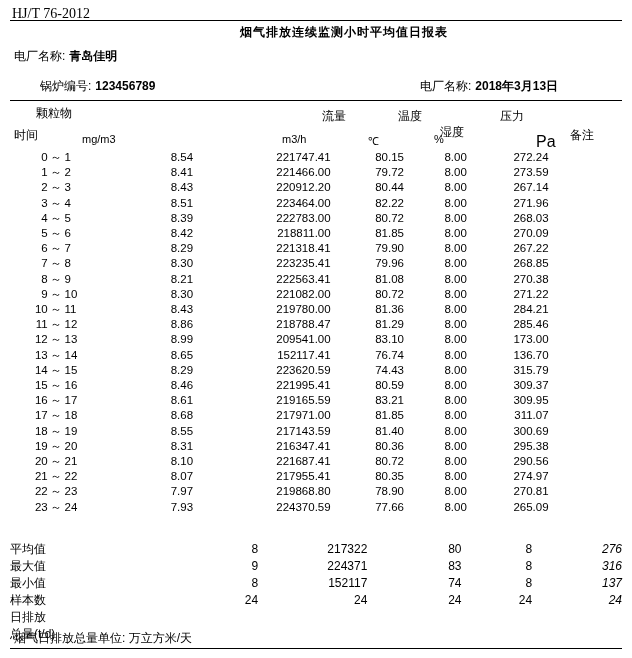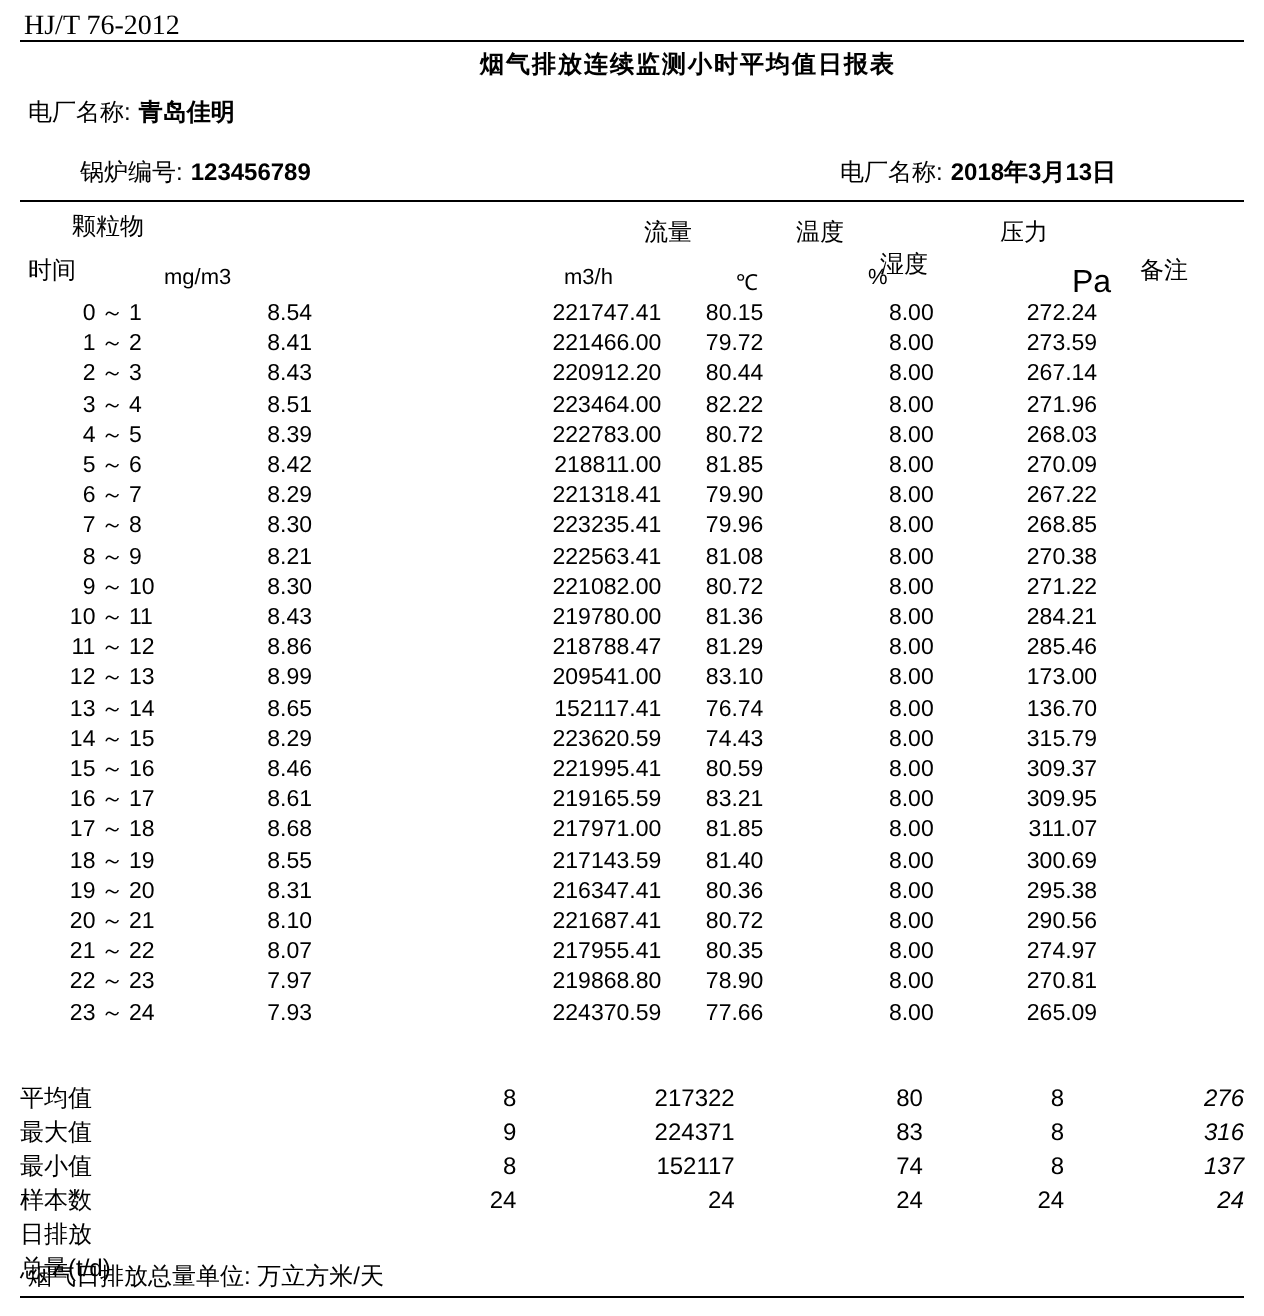--- a/index.html
+++ b/index.html
@@ -94,23 +94,23 @@
   }
   table.data td {
     padding: 0;
     height: 15.2px;
     line-height: 15.2px;
     white-space: nowrap;
   }
   .c-h1    { width: 36px; text-align: right; padding-right: 4px; }
   .c-tilde { width: 16px; text-align: center; }
   .c-h2    { width: 66px; text-align: left;  padding-left: 10px; }
-  .c-dust  { width: 92px; text-align: left; padding-right: 4px; }
+  .c-dust  { width: 92px; text-align: center; padding-right: 4px; }
   .c-flow  { width: 96px; text-align: right; padding-right: 4px; }
-  .c-temp  { width: 70px; text-align: center; padding-right: 4px; }
+  .c-temp  { width: 70px; text-align: right; padding-right: 4px; }
   .c-hum   { width: 60px; text-align: right; padding-right: 4px; }
   .c-pres  { width: 78px; text-align: right; padding-right: 4px; }
   .c-rem   { width: 70px; }
 
   table.summary {
     position: absolute;
     left: 10px;
     top: 541px;
     width: 612px;
     border-collapse: collapse;

